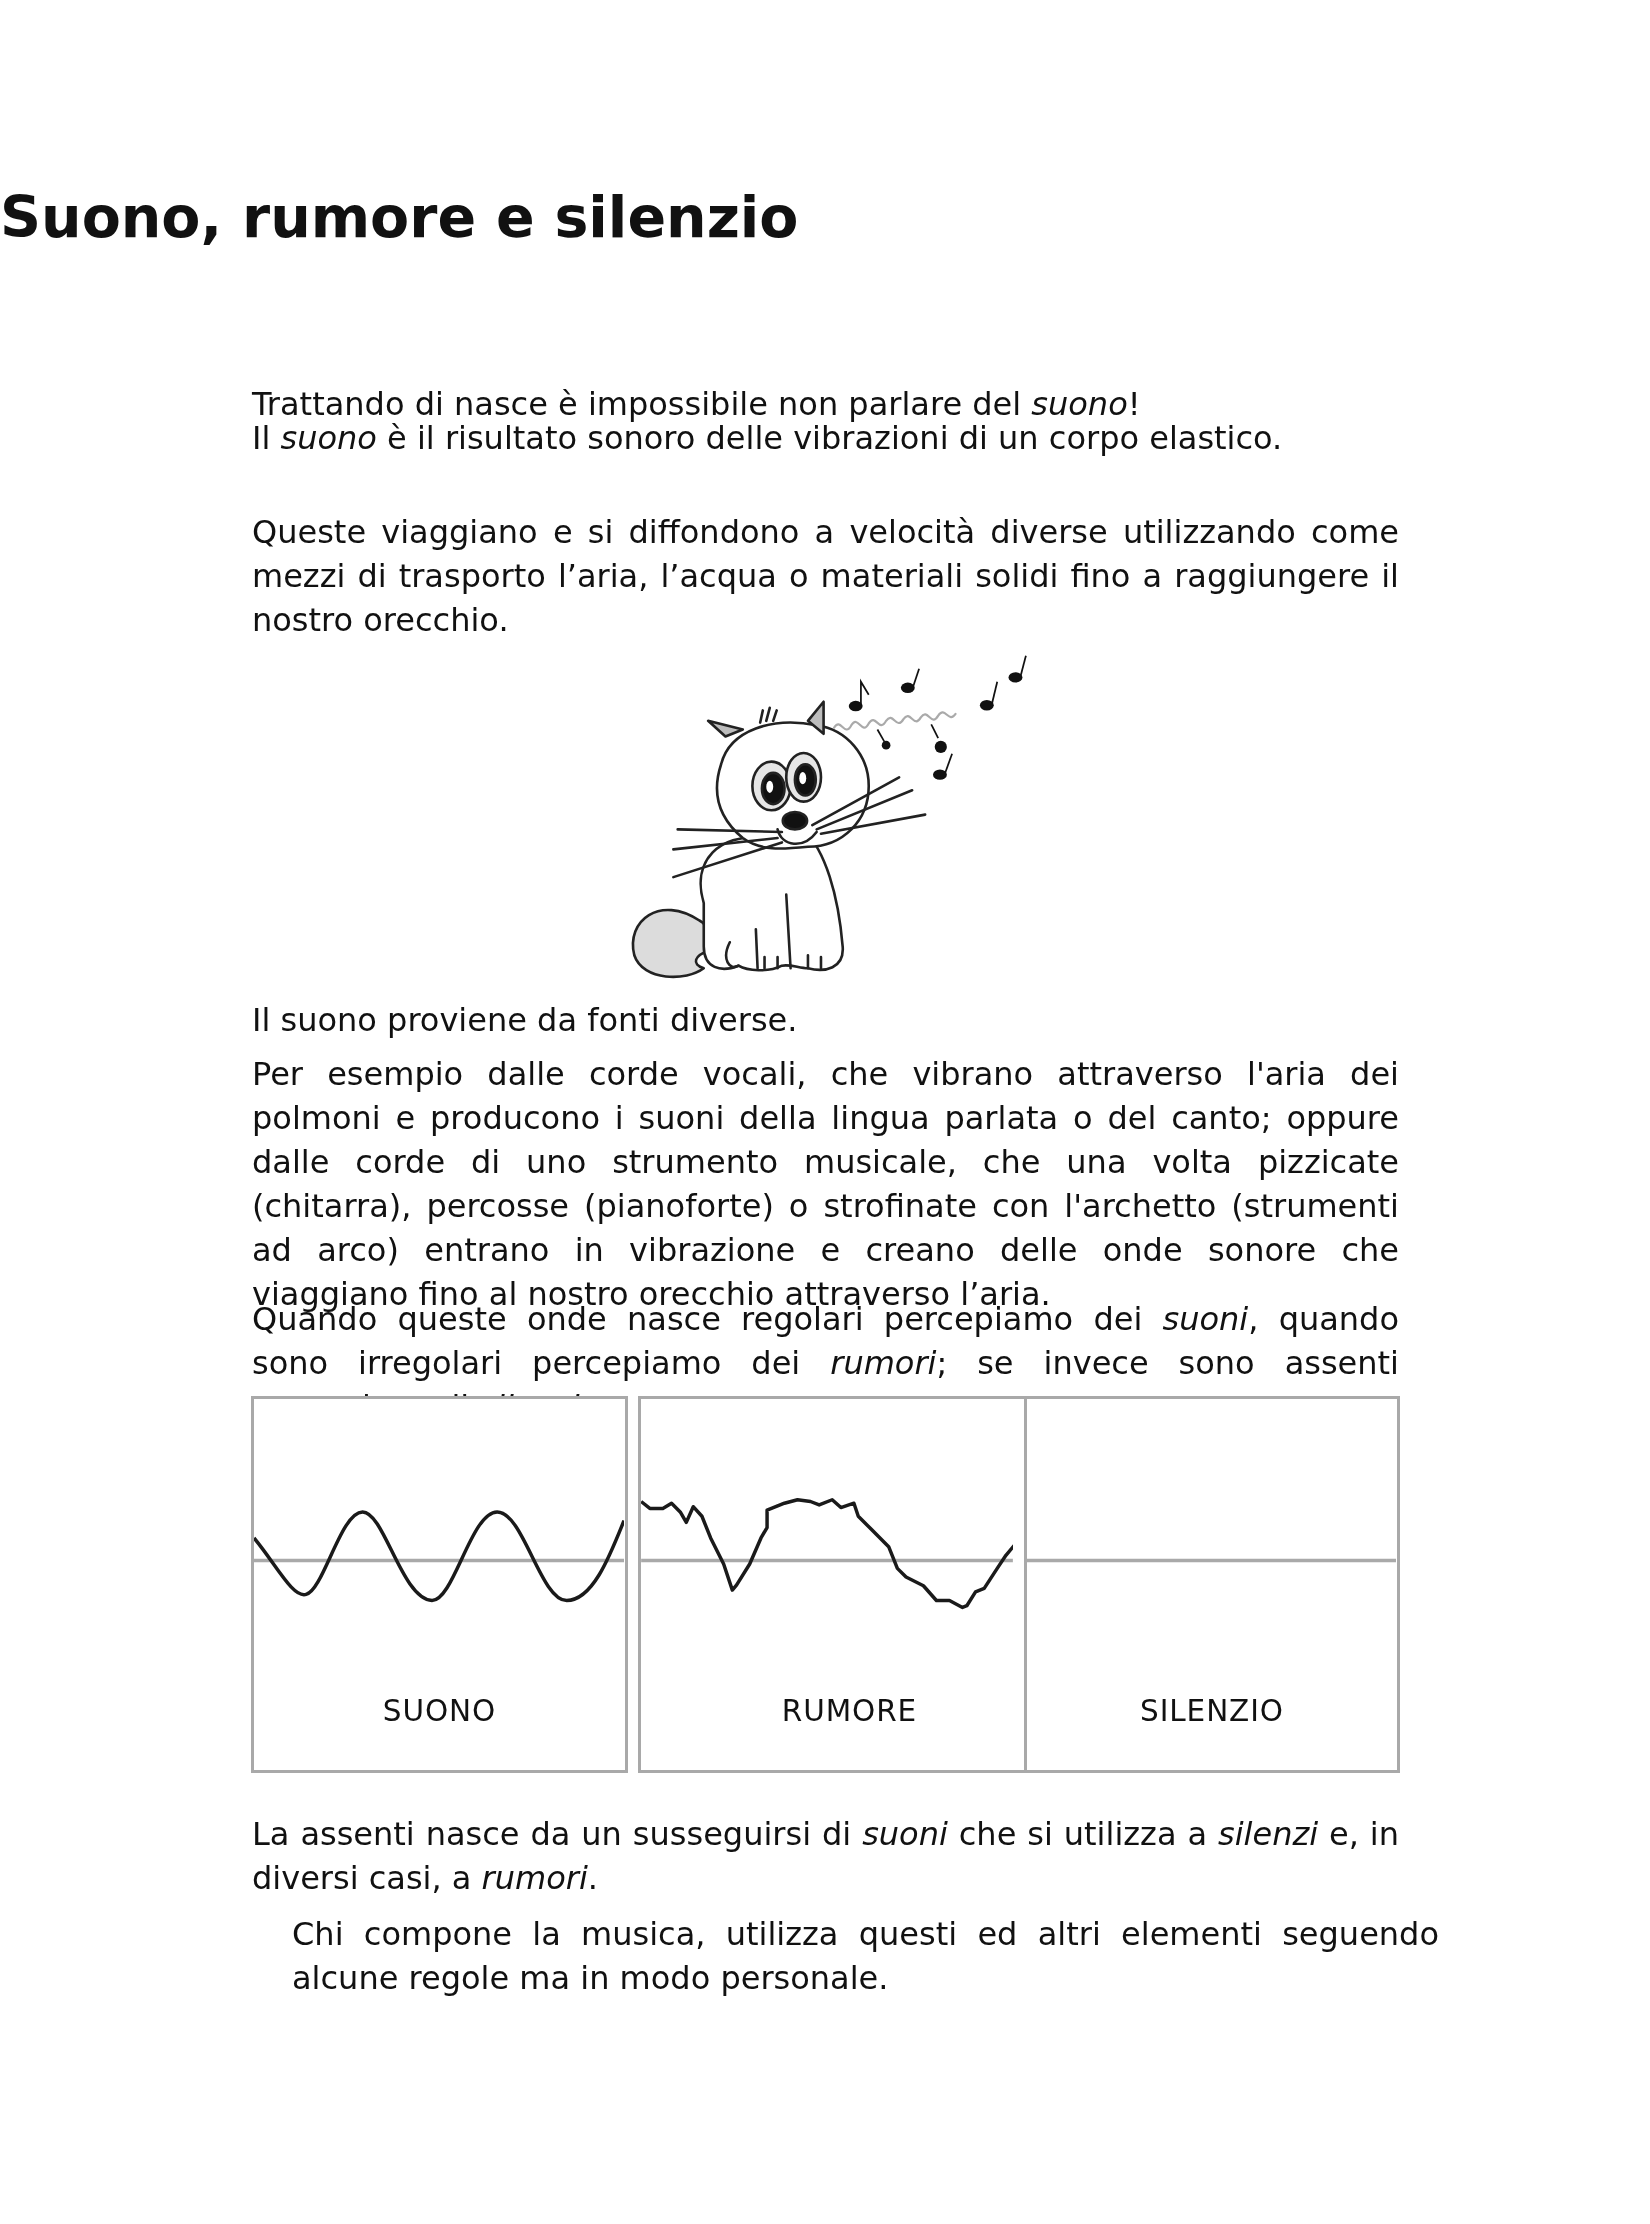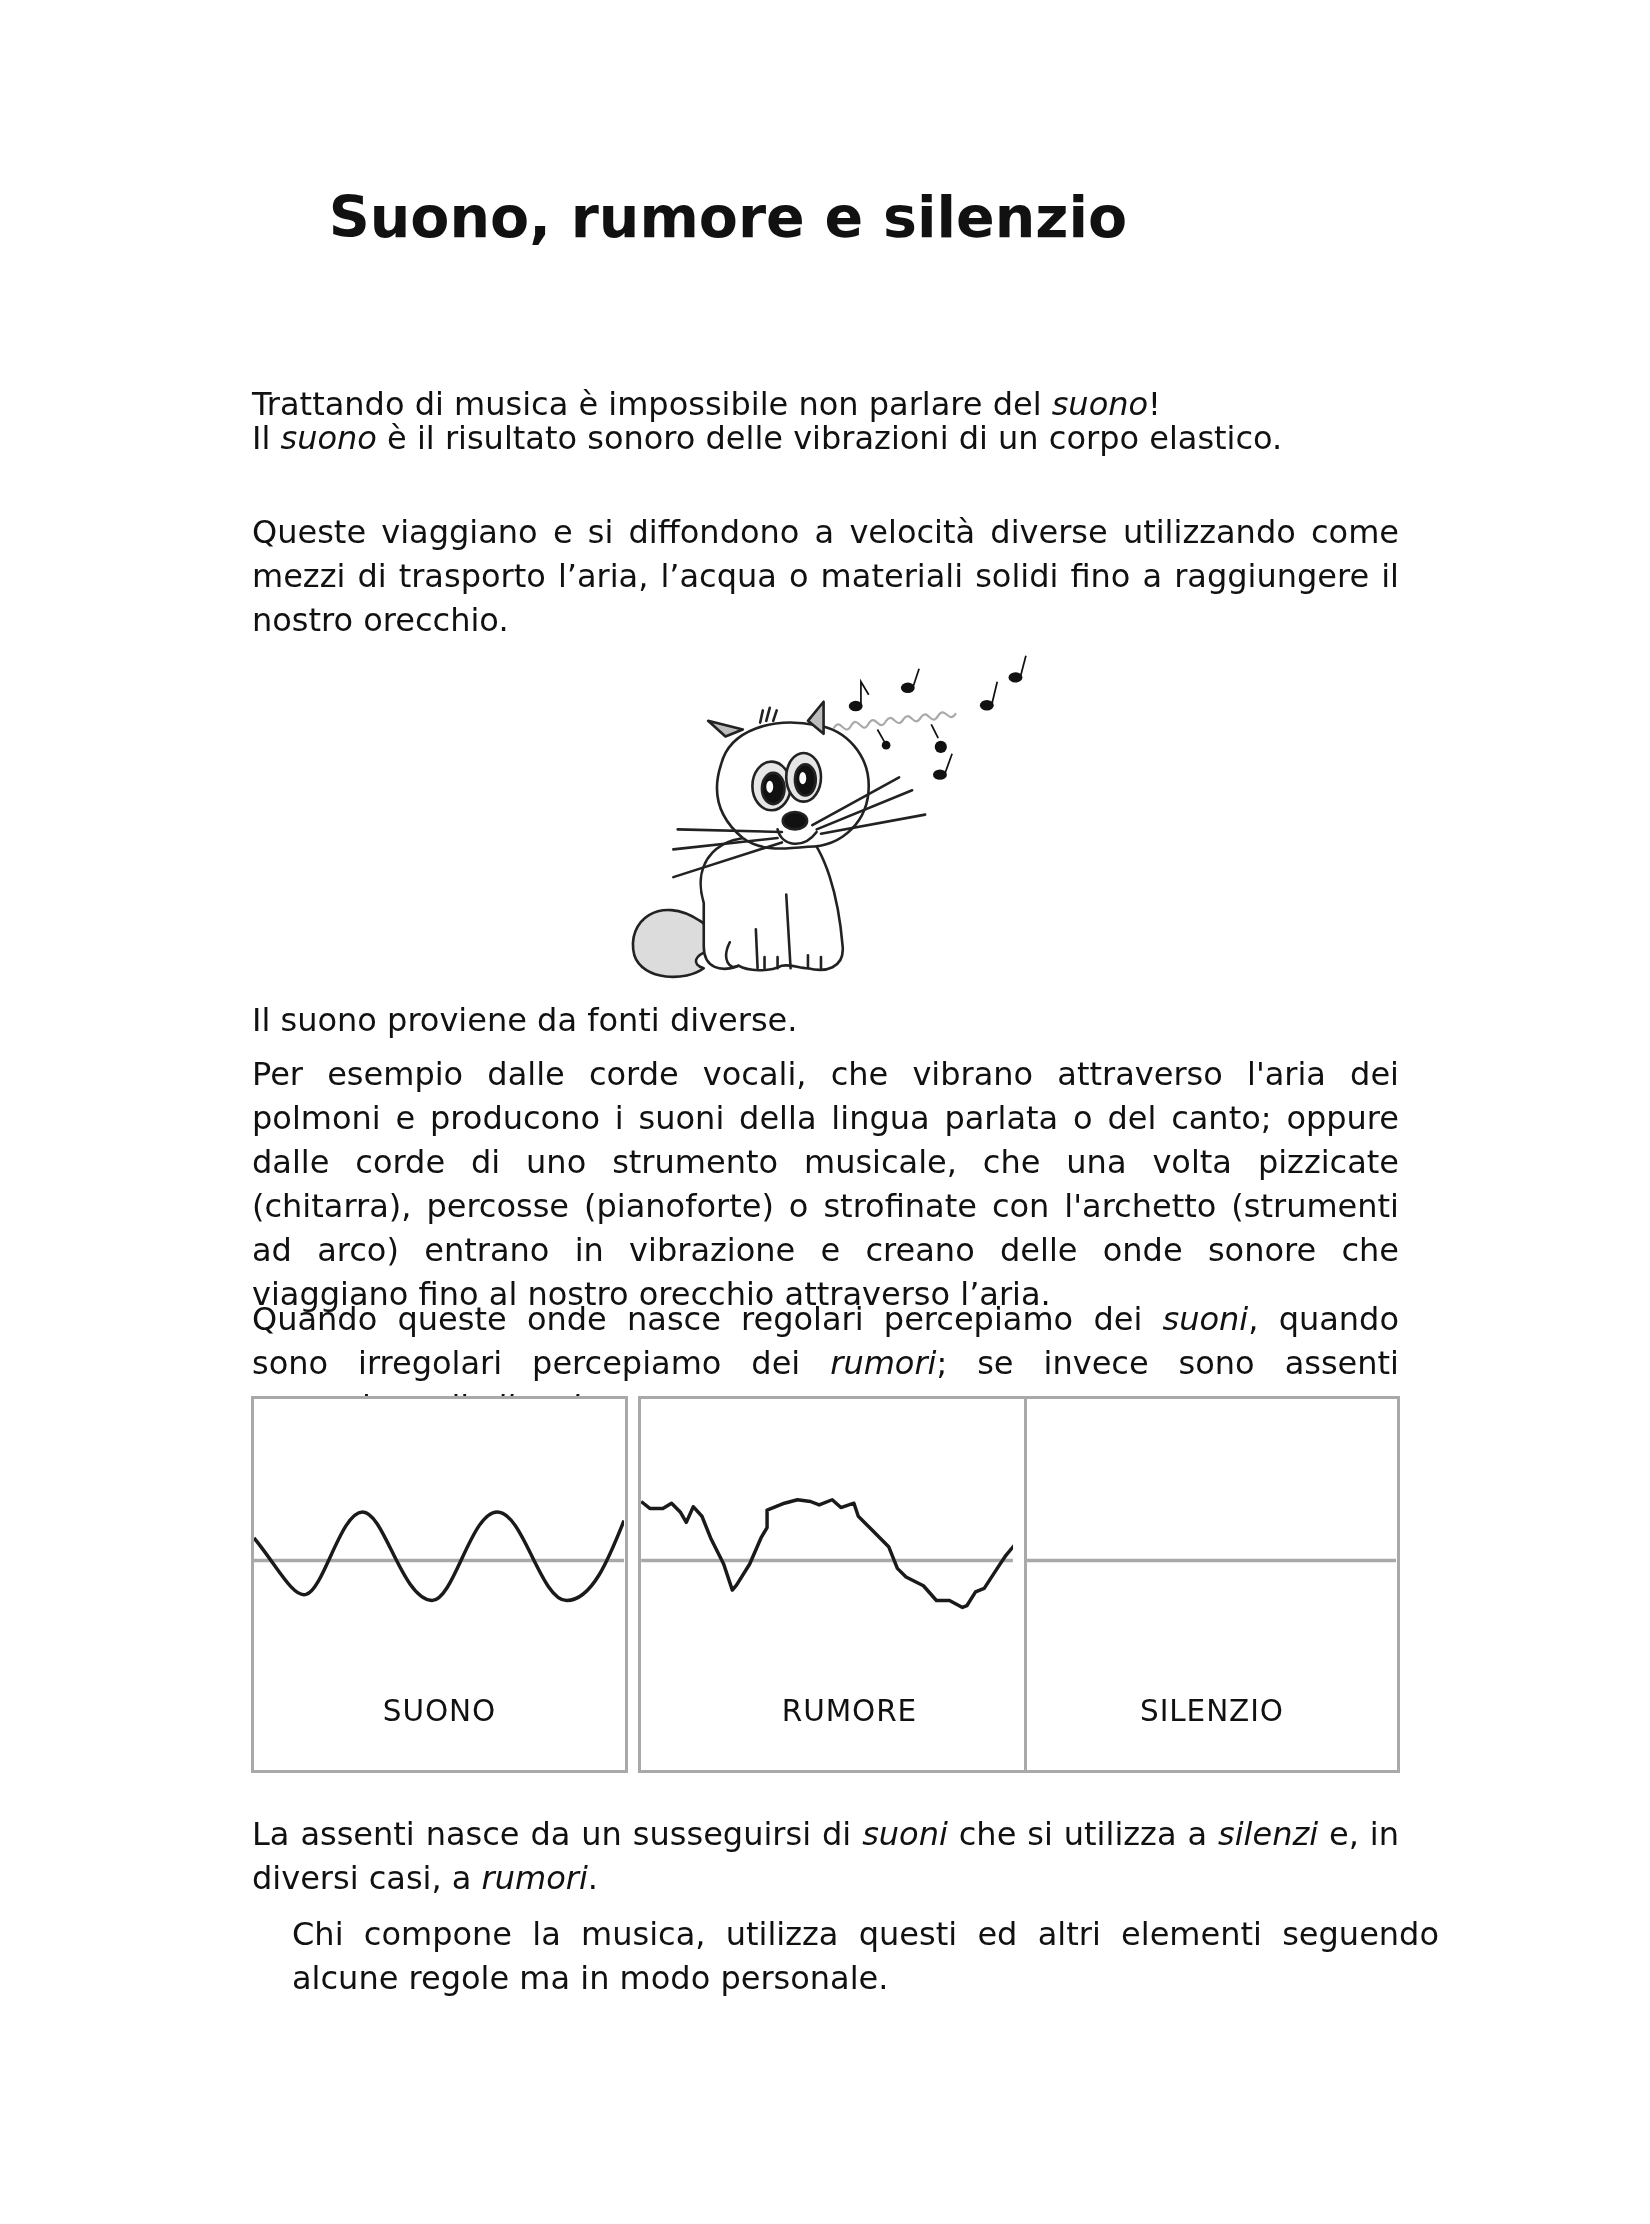--- a/index.html
+++ b/index.html
@@ -1,35 +1,35 @@
 <!DOCTYPE html>
 <html style="font-size:14px"><head>
 <meta charset="utf-8">
 <style>
   html, body { margin: 0; padding: 0; background: #ffffff; }
   body { width: 1650px; height: 2225px; position: relative; overflow: hidden;
          font-family: "DejaVu Sans", sans-serif; color: #111; }
-  .title { position: absolute; left: 0; width: 1456px; top: 184px; text-align: center;
+  .title { position: absolute; left: 0; width: 1456px; top: 184px; text-align: left;
            font-size: 57px; font-weight: bold; letter-spacing: 0px; }
   .para { position: absolute; left: 252px; width: 1147px; font-size: 32px; line-height: 44px;
           text-align: justify; }
   .para i { font-style: italic; }
   .cat { position: absolute; left: 608px; top: 634px; width: 452px; height: 356px; }
   .box { position: absolute; top: 1396px; height: 377px; border: 3.5px solid #a9a9a9; box-sizing: border-box; background: #fff; }
   .box svg { position: absolute; left: 0; top: 0; }
   .box .label { position: absolute; left: 0; right: 0; top: 295px; text-align: center;
                 font-size: 29.5px; letter-spacing: 0.9px; }
 </style>
 </head>
 <body>
 
 <div class="title">Suono, rumore e silenzio</div>
 
 <div class="para" style="top:382px;">
-  <span>Trattando di musica è impossibile non parlare del </span><i>suono</i><span>!</span>
+  <span>Trattando di nasce è impossibile non parlare del </span><i>suono</i><span>!</span>
 </div>
 
 <div class="para" style="top:416px;">
   <span>Il </span><i>suono</i><span> è il risultato sonoro delle vibrazioni di un corpo elastico.</span>
 </div>
 
 <div class="para" style="top:510px;">Queste  viaggiano e si diffondono a velocità diverse utilizzando come mezzi di trasporto l’aria, l’acqua o materiali solidi fino a raggiungere il nostro orecchio.</div>
 
 <div class="cat">
   <svg width="452" height="356" viewBox="0 0 520 410">

